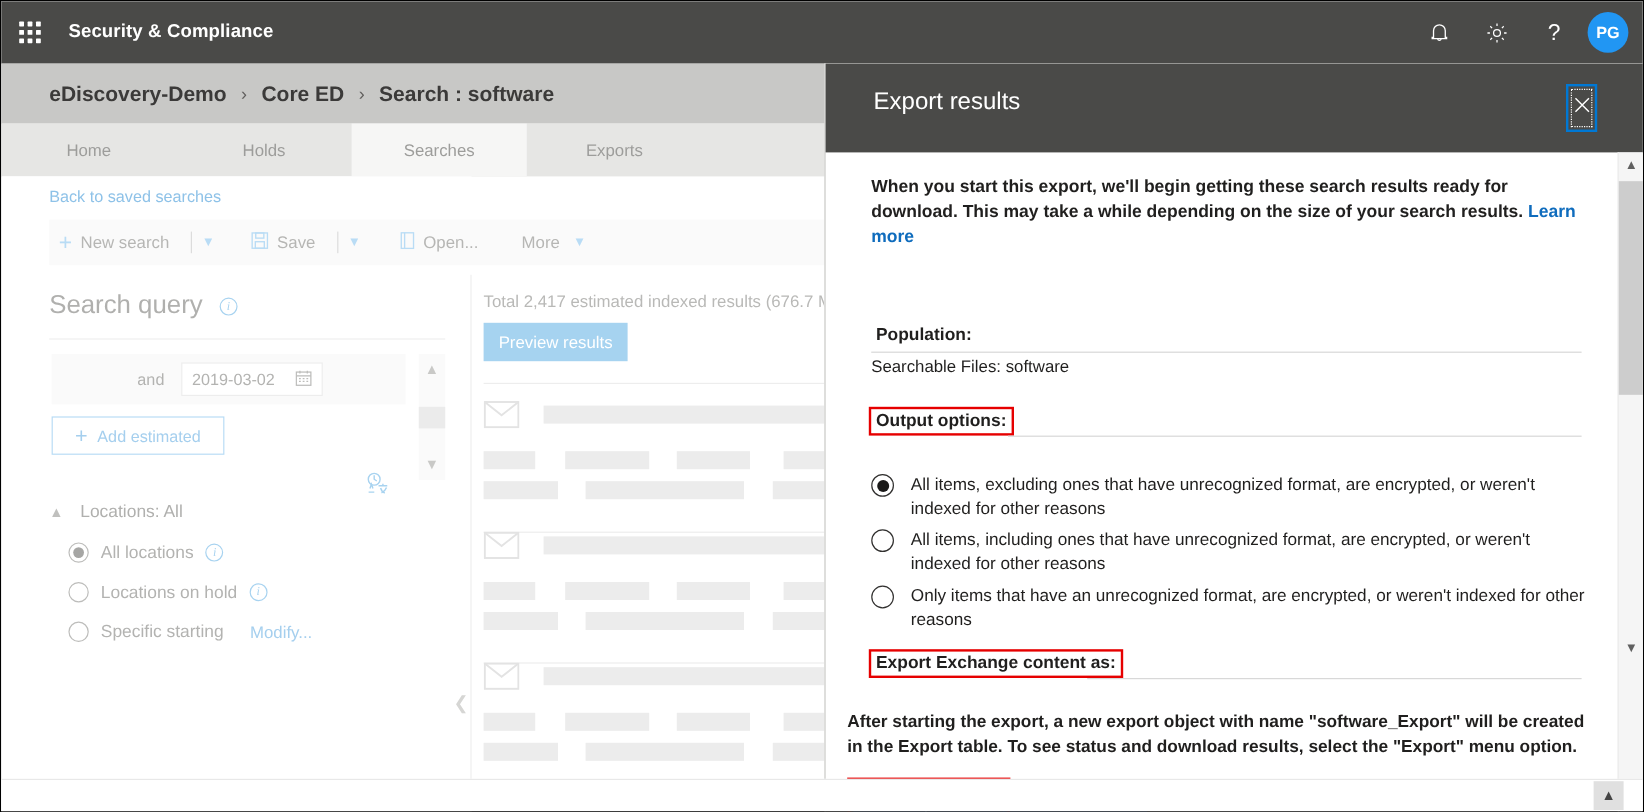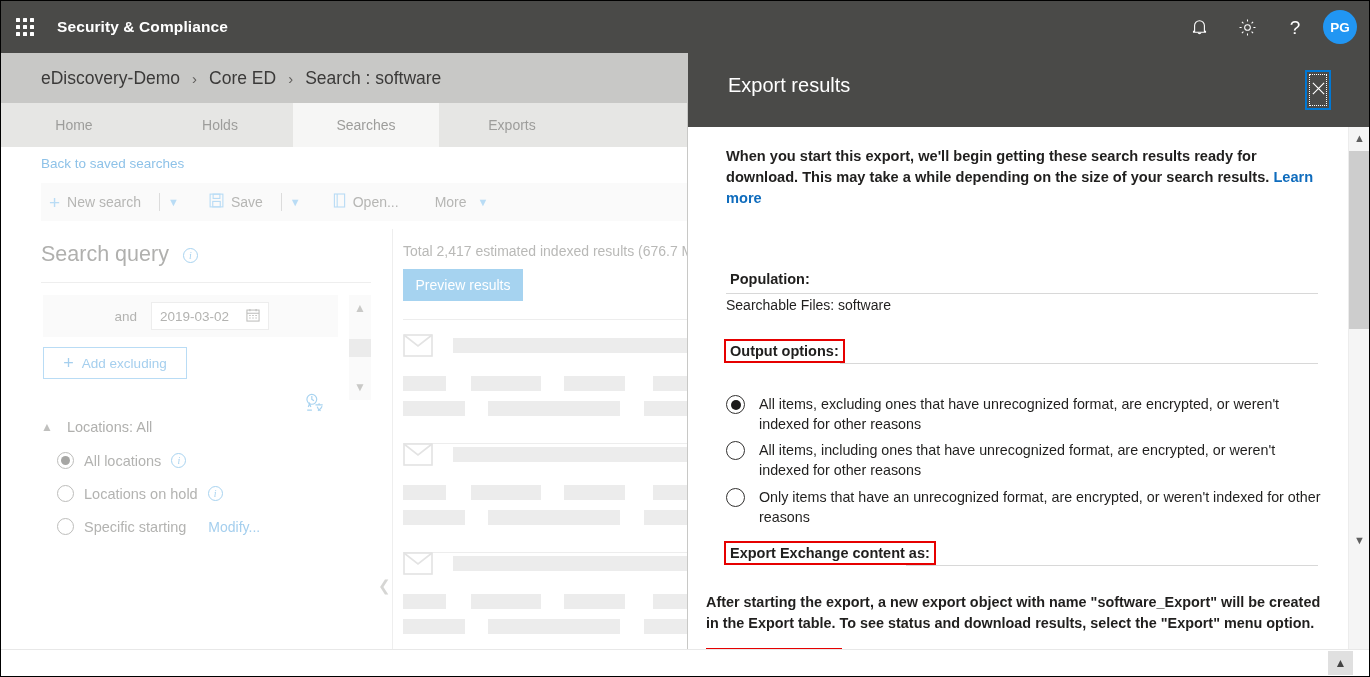--- a/index.html
+++ b/index.html
@@ -54,21 +54,21 @@
     cursor: pointer;
   }
 
   
   .crumb-bar {
     position: absolute; left: 0; top: 52px; width: 1368px; height: 50px;
     background: #c8c8c6;
     display: flex; align-items: center; padding-left: 40px;
   }
   .crumb {
-    font-size: 17.5px; color: #3b3a39; font-weight: 400; cursor: pointer;
+    font-size: 17.5px; color: #3b3a39; font-weight: 700; cursor: pointer;
   }
   .crumb.last { cursor: default; }
   .crumb-sep {
     margin: 0 12px; color: #605e5c; font-size: 15px; display: inline-block;
   }
 
   
   .tab-bar {
     position: absolute; left: 0; top: 102px; width: 1368px; height: 44px;
     background: #e6e6e4;
@@ -445,21 +445,21 @@
     </div>
 
     <div class="inner-scroll">
       <span class="arw">▲</span>
       <span class="inner-thumb"></span>
       <span class="arw">▼</span>
     </div>
 
     <div class="add-cond">
       <span class="plus">+</span>
-      <span>Add excluding</span>
+      <span>Add estimated</span>
     </div>
 
     <div class="loc-head">
       <span class="loc-chev">▲</span>
       <span>Locations: All</span>
     </div>
 
     <div class="radio-row" style="top:305px">
       <span class="radio checked"></span>
       <span>All locations</span>

